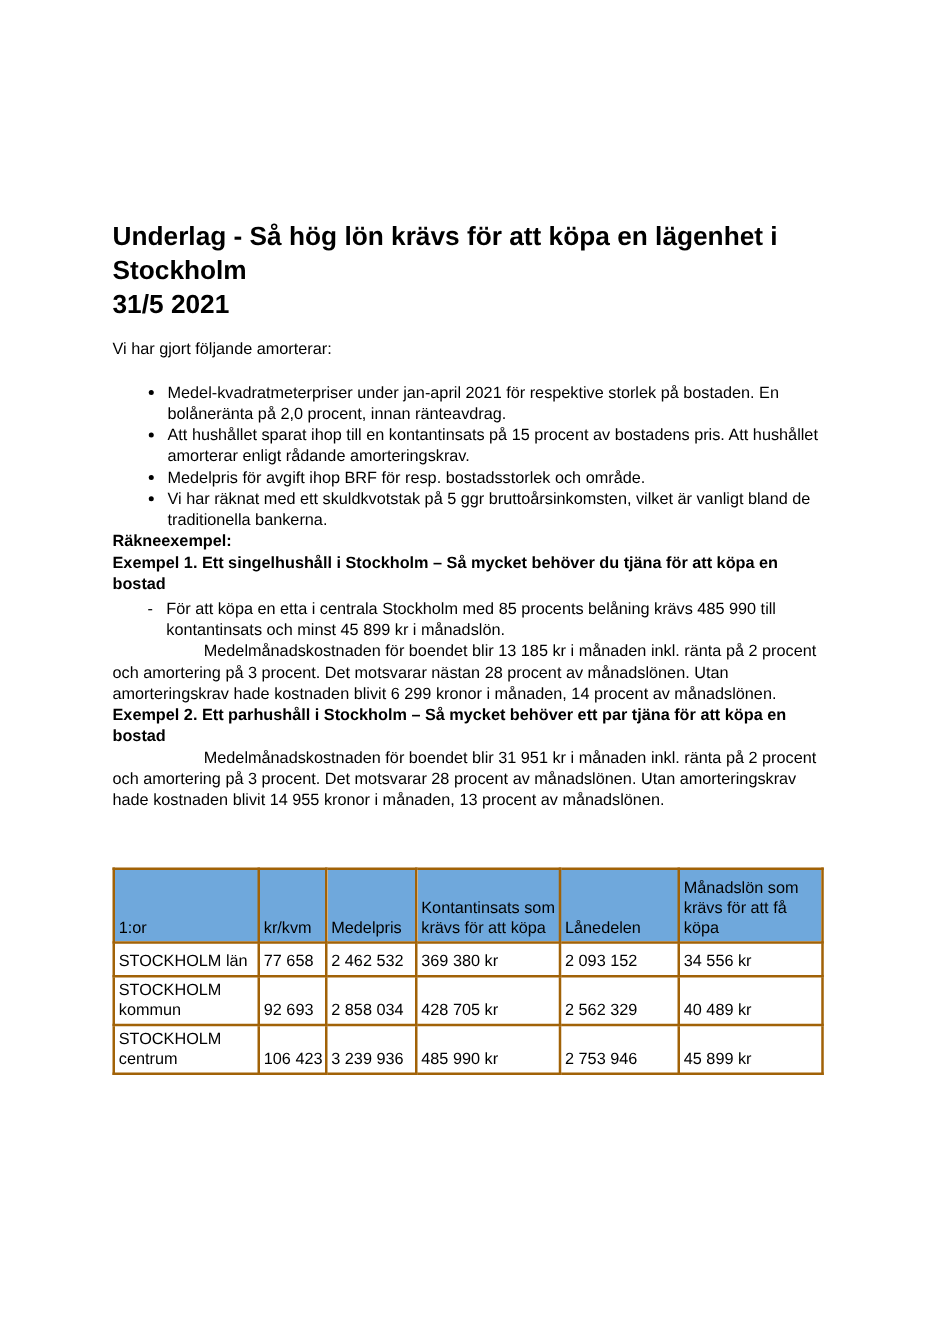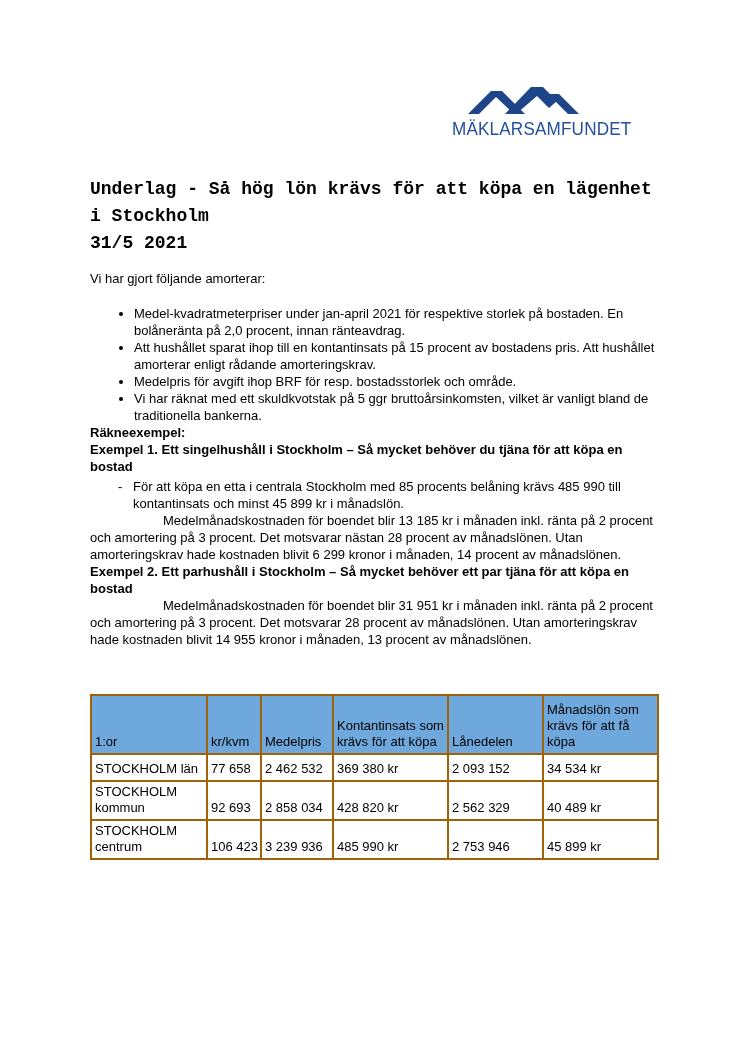--- a/index.html
+++ b/index.html
@@ -13,21 +13,21 @@
   .logo { position:absolute; top:84px; left:452px; width:180px; }
   .logo svg { display:block; margin-left:16px; }
   .brand {
     display:block; margin-top:3px; font-size:19px; font-weight:400;
     color:#24509B; letter-spacing:0.2px; white-space:nowrap;
     transform:scaleX(0.90); transform-origin:left center;
   }
 
   
   .content { position:absolute; left:90px; top:176px; width:572px; font-size:13px; line-height:17px; }
-  .doc-title { margin:0; font-size:18px; line-height:27px; font-weight:bold;font-family:Liberation Mono, monospace; }
+  .doc-title { margin:0; font-size:21px; line-height:27px; font-weight:bold; }
   .doc-title span { display:block; }
   .intro { margin-top:13px; }
   ul.assumptions { margin:18px 0 0 0; padding:0 0 0 44px; }
   ul.assumptions li { margin:0; padding:0; }
   .rakne { font-weight:bold; }
   .ex-heading { margin-top:0; font-weight:bold; }
   .dash-item { display:flex; margin-top:3px; }
   .dash-item.tight { margin-top:0; }
   .dash-marker { flex:0 0 15px; margin-left:28px; }
   .dash-marker::before { content:"-"; }
@@ -47,28 +47,20 @@
   tbody td { line-height:15px; padding-bottom:5px; }
   tr.r1 td { height:20px; }
   tr.r2 td, tr.r3 td { height:32px; }
   .num { white-space:nowrap; }
 </style>
 </head>
 <body>
 
 <div class="page">
 
-  <div class="logo">
-    <svg width="120" height="31" viewBox="0 0 120 31" xmlns="http://www.w3.org/2000/svg">
-      <polygon points="0,30 23,7 34,7 57,30 46,30 28,13 11,30" fill="#1E4489"></polygon>
-      <polygon points="37,30 63,3 75,3 89,17 81,24 69,12 48,30" fill="#1E4489"></polygon>
-      <polygon points="80,10 91,10 111,30 100,30" fill="#1E4489"></polygon>
-    </svg>
-    <span class="brand">MÄKLARSAMFUNDET</span>
-  </div>
 
   <div class="content">
 
     <h1 class="doc-title">
       <span>Underlag - Så hög lön krävs för att köpa en lägenhet i Stockholm</span>
       <span>31/5 2021</span>
     </h1>
 
     <div class="intro">Vi har gjort följande amorterar:</div>
 
@@ -113,27 +105,27 @@
           <th class="bold-col">Månadslön som krävs för att få köpa</th>
         </tr>
       </thead>
       <tbody>
         <tr class="r1">
           <td>STOCKHOLM län</td>
           <td class="num">77 658</td>
           <td class="num">2 462 532</td>
           <td class="num bold-col">369 380 kr</td>
           <td class="num">2 093 152</td>
-          <td class="num bold-col">34 534 kr</td>
+          <td class="num bold-col">34 556 kr</td>
         </tr>
         <tr class="r2">
           <td>STOCKHOLM kommun</td>
           <td class="num">92 693</td>
           <td class="num">2 858 034</td>
-          <td class="num bold-col">428 820 kr</td>
+          <td class="num bold-col">428 705 kr</td>
           <td class="num">2 562 329</td>
           <td class="num bold-col">40 489 kr</td>
         </tr>
         <tr class="r3">
           <td>STOCKHOLM centrum</td>
           <td class="num">106 423</td>
           <td class="num">3 239 936</td>
           <td class="num bold-col">485 990 kr</td>
           <td class="num">2 753 946</td>
           <td class="num bold-col">45 899 kr</td>

